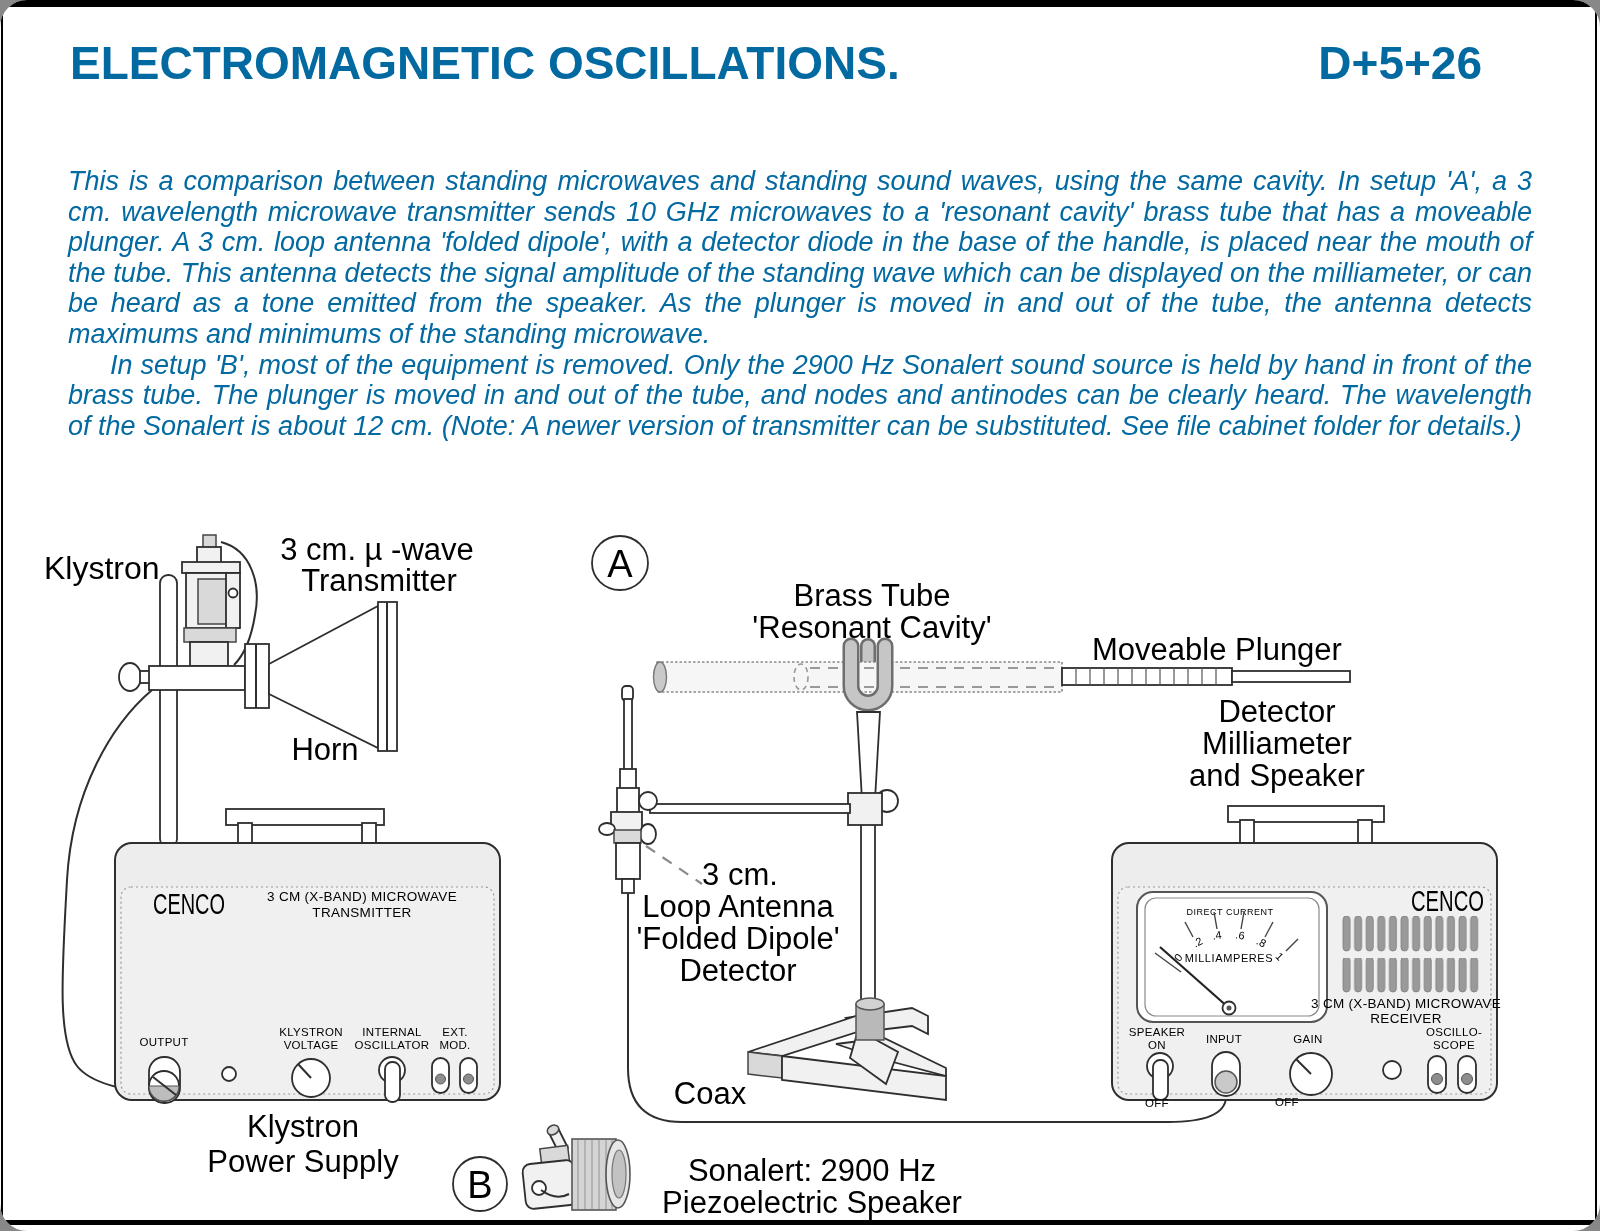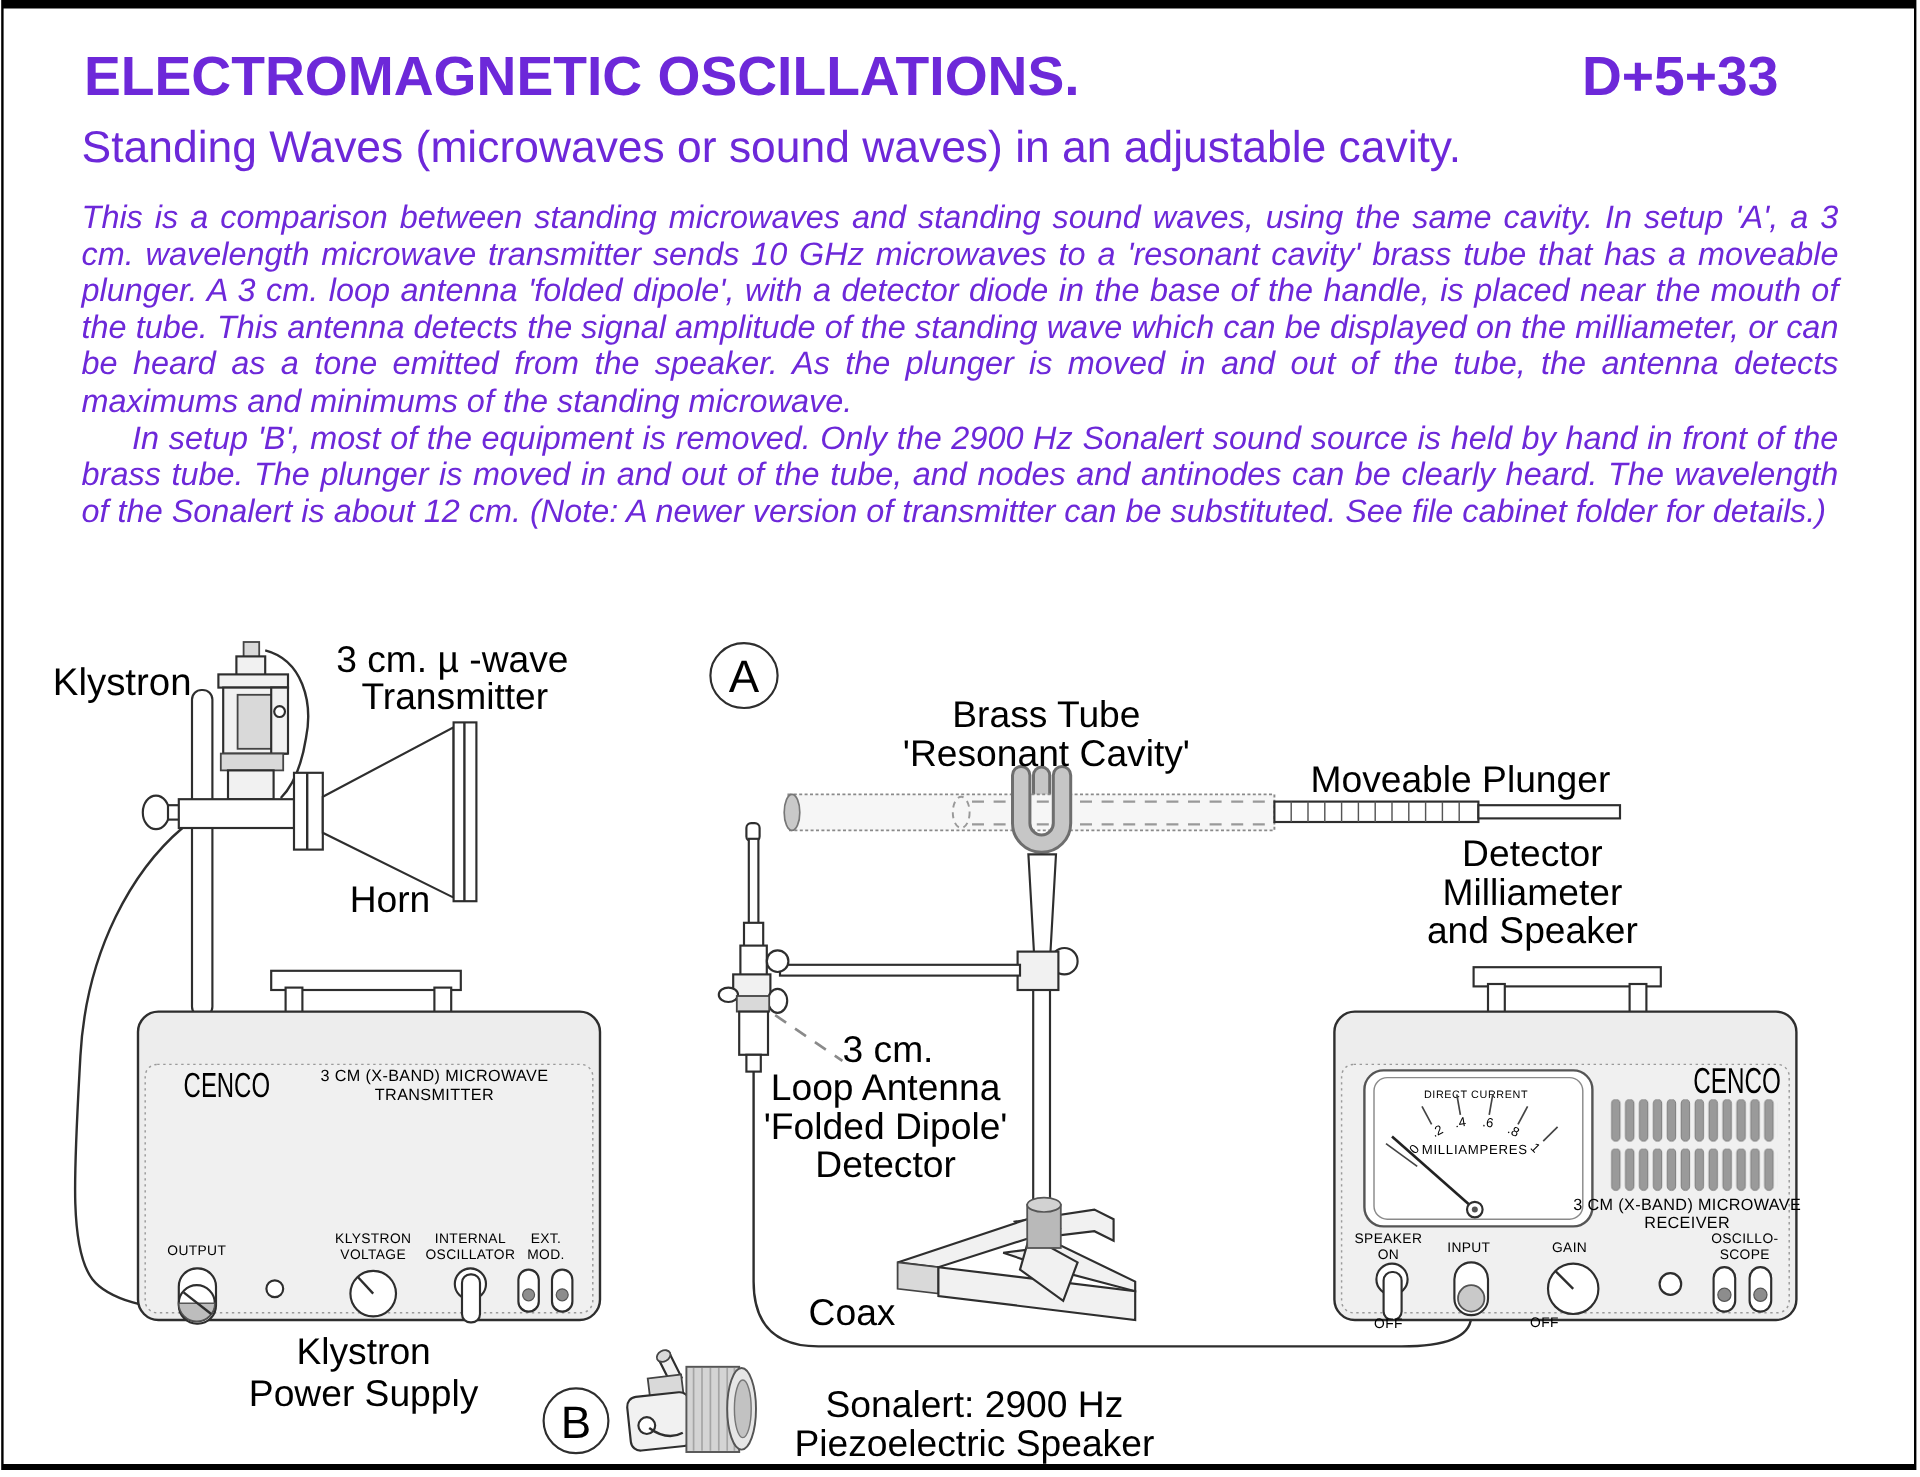--- a/index.html
+++ b/index.html
@@ -1,19 +1,19 @@
 <!DOCTYPE html>
 <html><head>
 <meta charset="utf-8">
 <style>
   html,body { margin:0; padding:0; background:#888; }
   .page {
     position:relative; width:1600px; height:1231px;
     background:#fff; overflow:hidden;
-    font-family:"Liberation Sans", sans-serif; color:#6d28d9;
+    font-family:"Liberation Sans", sans-serif; color:#0369a1;border-radius:27px;
   }
   .frame {
     position:absolute; left:1px; top:0; width:1596px; height:1225px;
     border-top:7px solid #000; border-left:2px solid #000;
     border-right:2px solid #000; border-bottom:5px solid #000;
     box-sizing:border-box; pointer-events:none;
   }
   .hdr-title {
     position:absolute; left:70px; top:36px;
     font-size:46px; font-weight:bold; letter-spacing:0px; white-space:nowrap;
@@ -48,22 +48,21 @@
   .shape-md{ fill:#d9d9d9; stroke:#444; stroke-width:1.5; }
   .shape-dk{ fill:#b9b9b9; stroke:#555; stroke-width:1.5; }
 </style>
 </head>
 <body>
 
 <div class="page">
   <div class="frame"></div>
 
   <div class="hdr-title">ELECTROMAGNETIC OSCILLATIONS.</div>
-  <div class="hdr-code">D+5+33</div>
-  <div class="subtitle">Standing Waves (microwaves or sound waves) in an adjustable cavity.</div>
+  <div class="hdr-code">D+5+26</div>
 
   <div class="bodytext">
     <p class="p1">This is a comparison between standing microwaves and standing sound waves, using the same cavity. In setup 'A', a 3 cm. wavelength microwave transmitter sends 10 GHz microwaves to a 'resonant cavity' brass tube that has a moveable plunger.  A 3 cm. loop antenna 'folded dipole', with a detector diode in the base of the handle, is placed near the mouth of the tube. This antenna detects the signal amplitude of the standing wave which can be displayed on the milliameter, or can be heard as a tone emitted from the speaker.  As the plunger is moved in and out of the tube, the antenna detects maximums and minimums of the standing microwave.</p>
     <p class="p2">In setup 'B', most of the equipment is removed. Only the 2900 Hz Sonalert sound source is held by hand in front of the brass tube.  The plunger is moved in and out of the tube, and nodes and antinodes can be clearly heard. The wavelength of the Sonalert is about 12 cm. (Note: A newer version of transmitter can be substituted. See file cabinet folder for details.)</p>
   </div>
 
   <svg style="position:absolute;left:0;top:500px;" width="1600" height="731" viewBox="0 500 1600 731">
     <defs>
       <pattern id="grille" x="1342" y="916" width="11.6" height="41" patternUnits="userSpaceOnUse">
         <rect x="1" y="0" width="7" height="35" rx="3.5" fill="#9a9a9a" stroke="#777" stroke-width="0.8"></rect>

